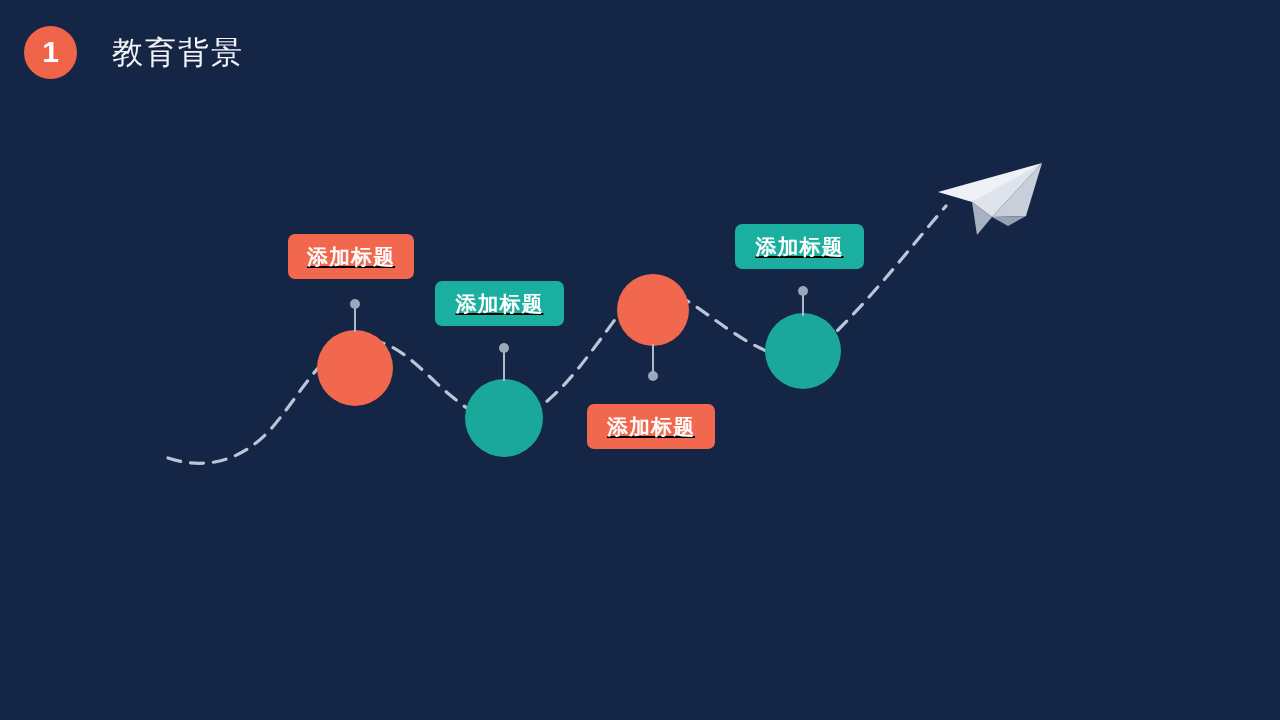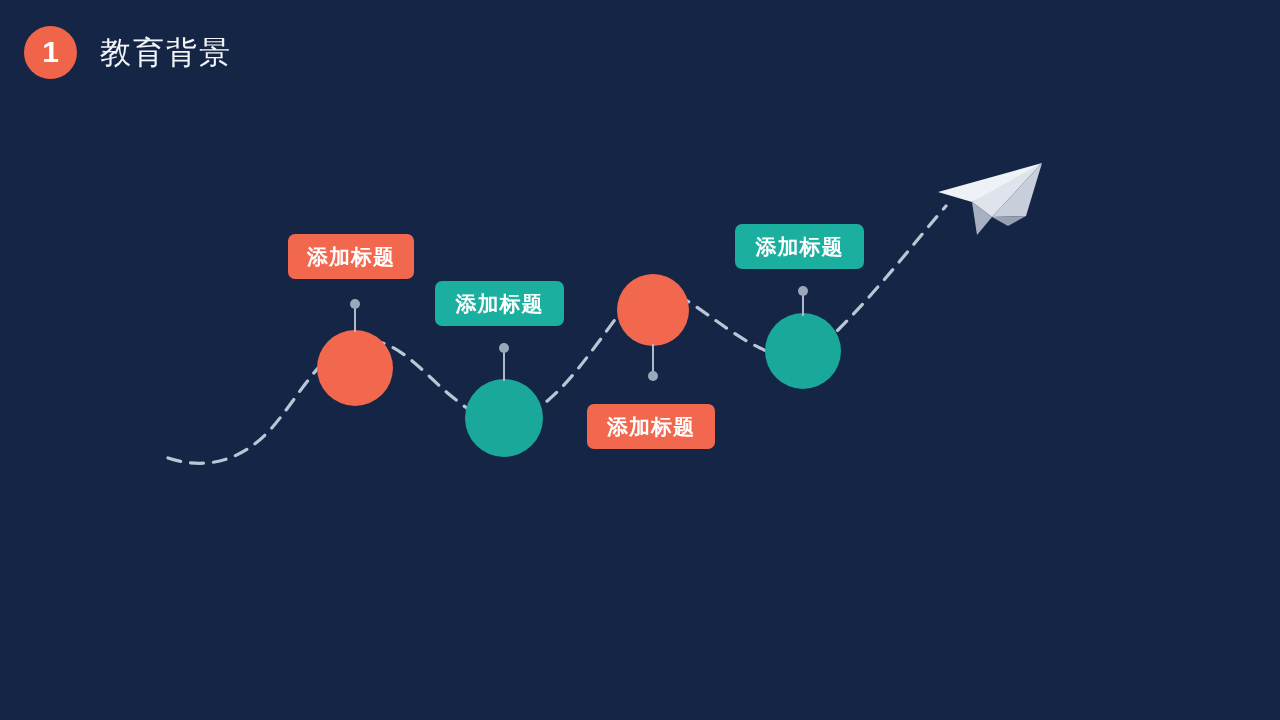--- a/index.html
+++ b/index.html
@@ -42,21 +42,21 @@
   #section-badge-number {
     color: #ffffff;
     font-size: 30px;
     font-weight: bold;
     line-height: 1;
     letter-spacing: 0;
     transform: translateY(-1px);
   }
   #page-title {
     position: absolute;
-    left: 100px;
+    left: 112px;
     top: 31px;
     color: #f2f5f8;
     font-size: 31px;
     line-height: 44px;
     letter-spacing: 2px;
     white-space: nowrap;
   }
 
   
   #infographic {
@@ -97,20 +97,21 @@
     background: #9aa8bc;
   }
 
   .label-box {
     position: absolute;
     border-radius: 7px;
     display: flex;
     align-items: center;
     justify-content: center;
     box-sizing: border-box;
+    text-decoration: underline;
   }
   .label-box.orange { background: #f2684f; }
   .label-box.teal   { background: #1aaf9e; }
   .label-text {
     color: #ffffff;
     font-size: 21px;
     font-weight: bold;
     letter-spacing: 1px;
     line-height: 1;
     white-space: nowrap;

